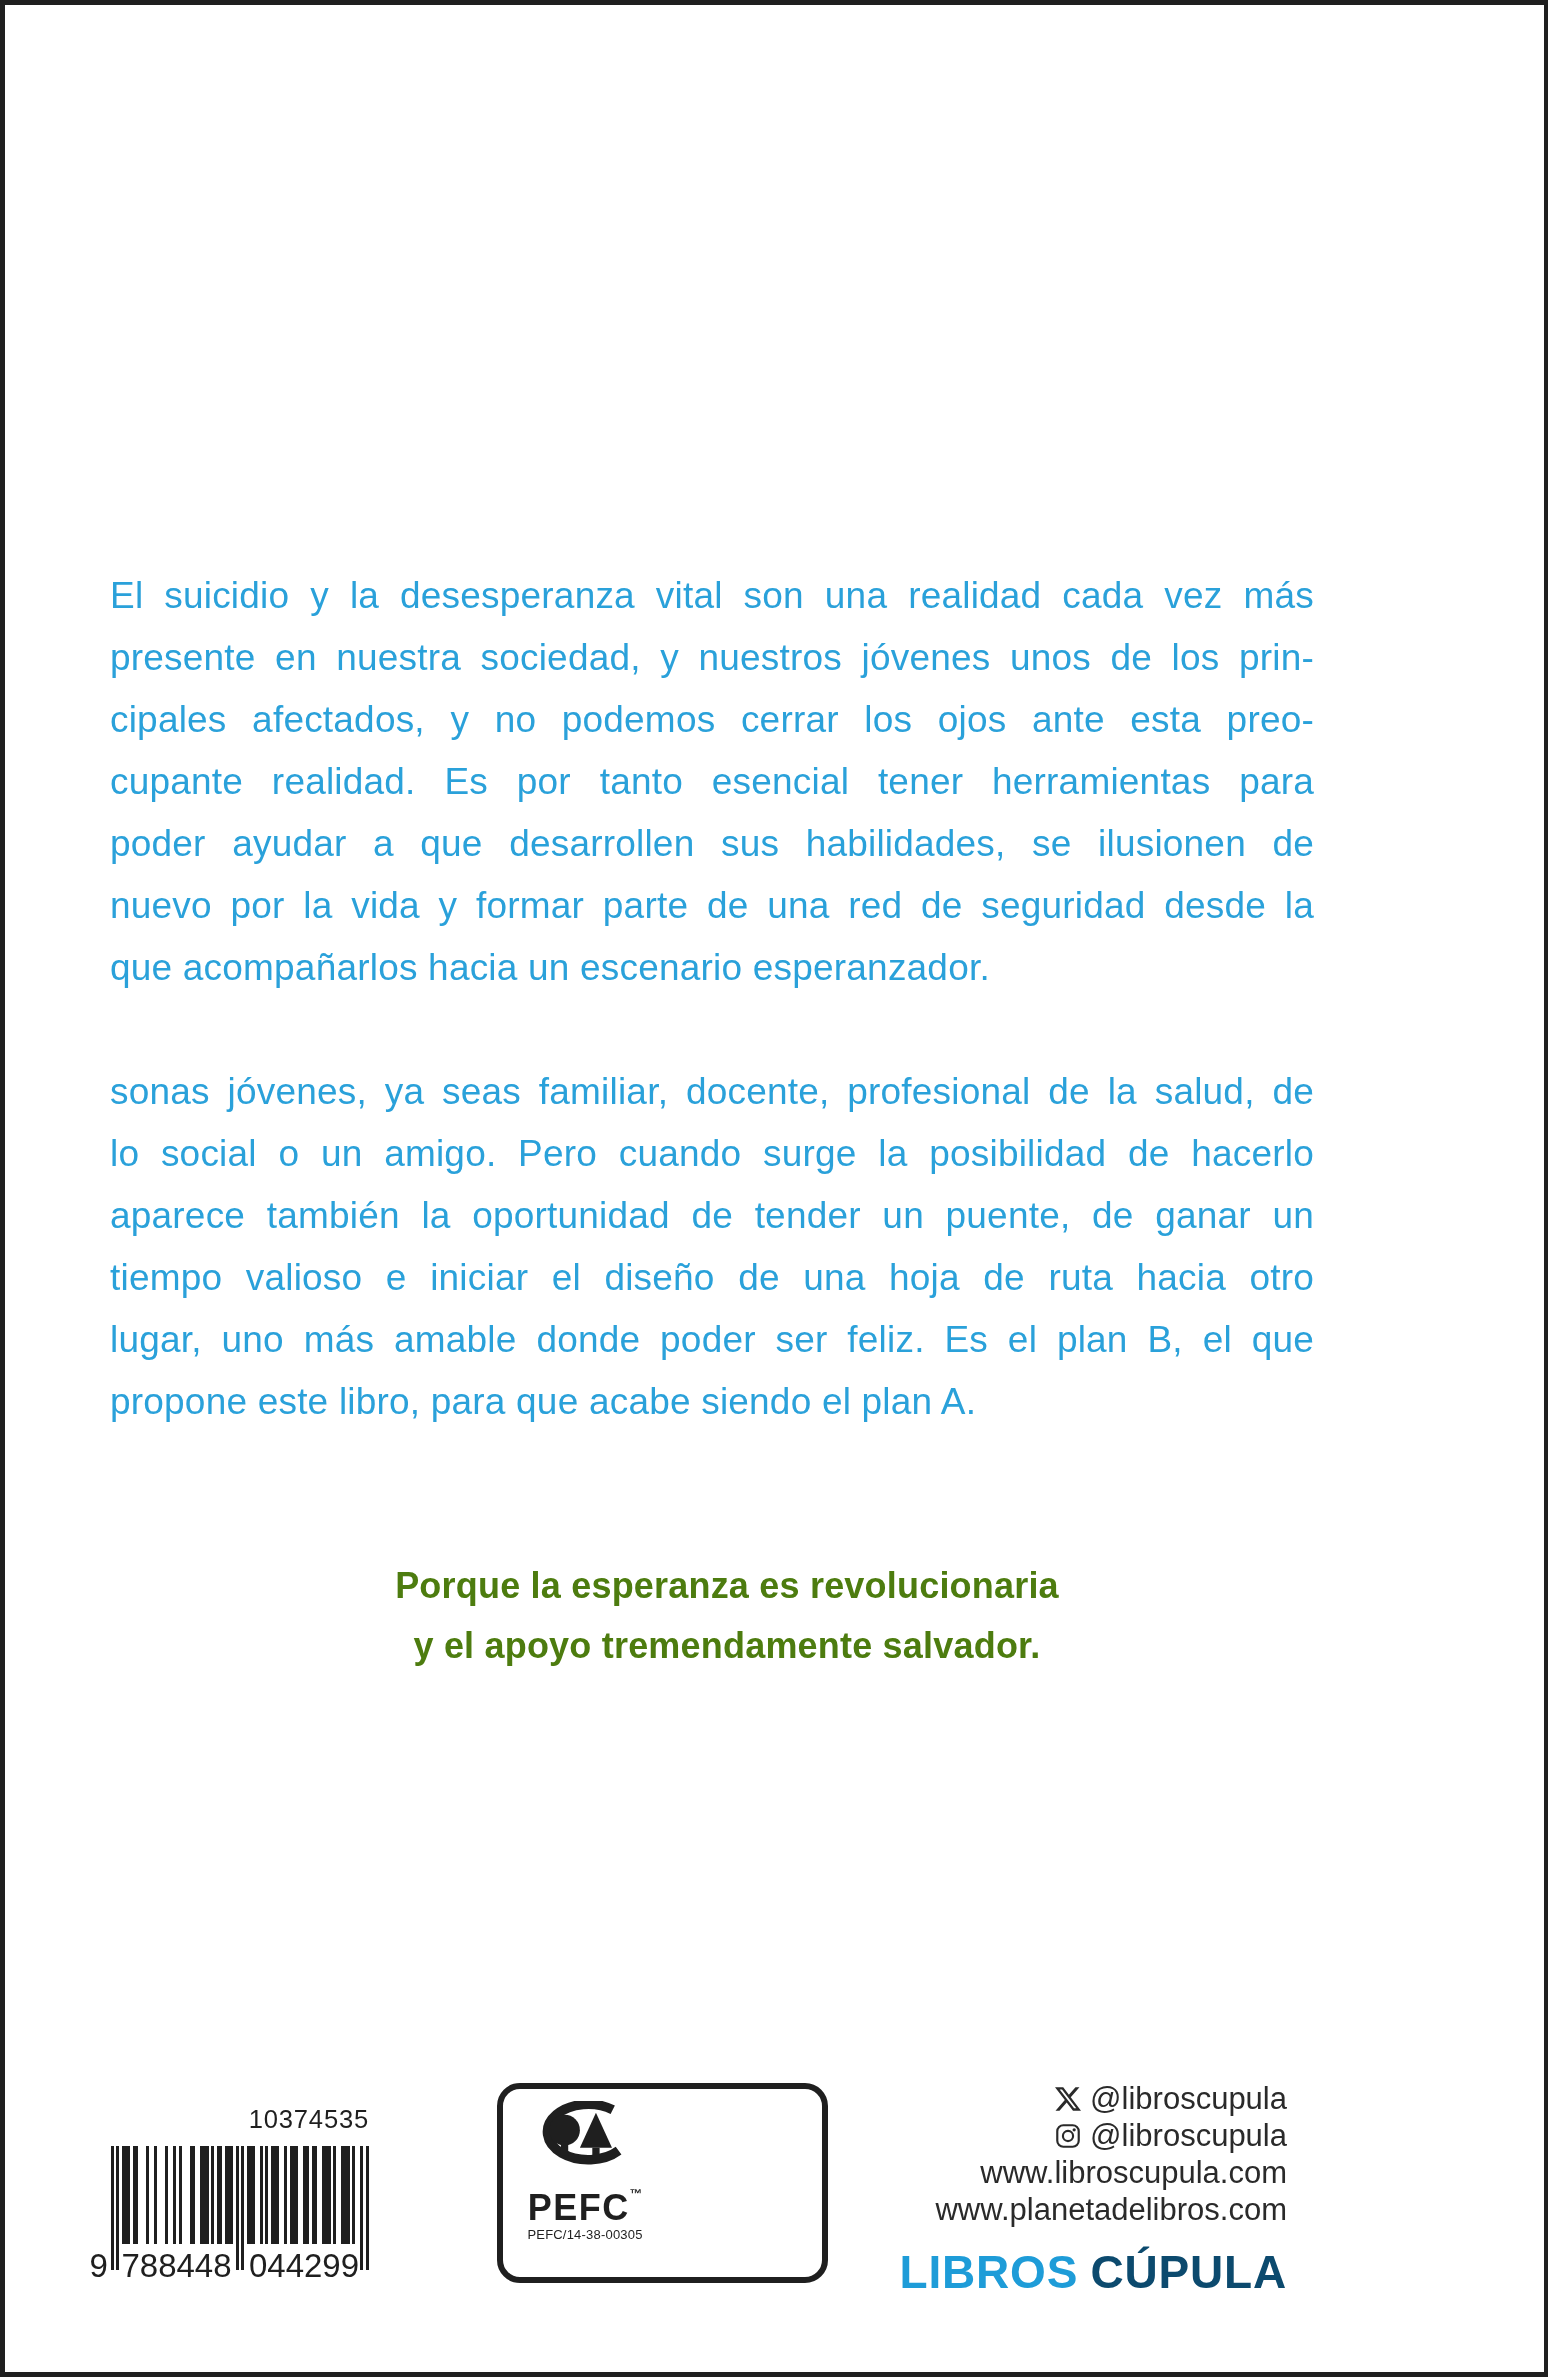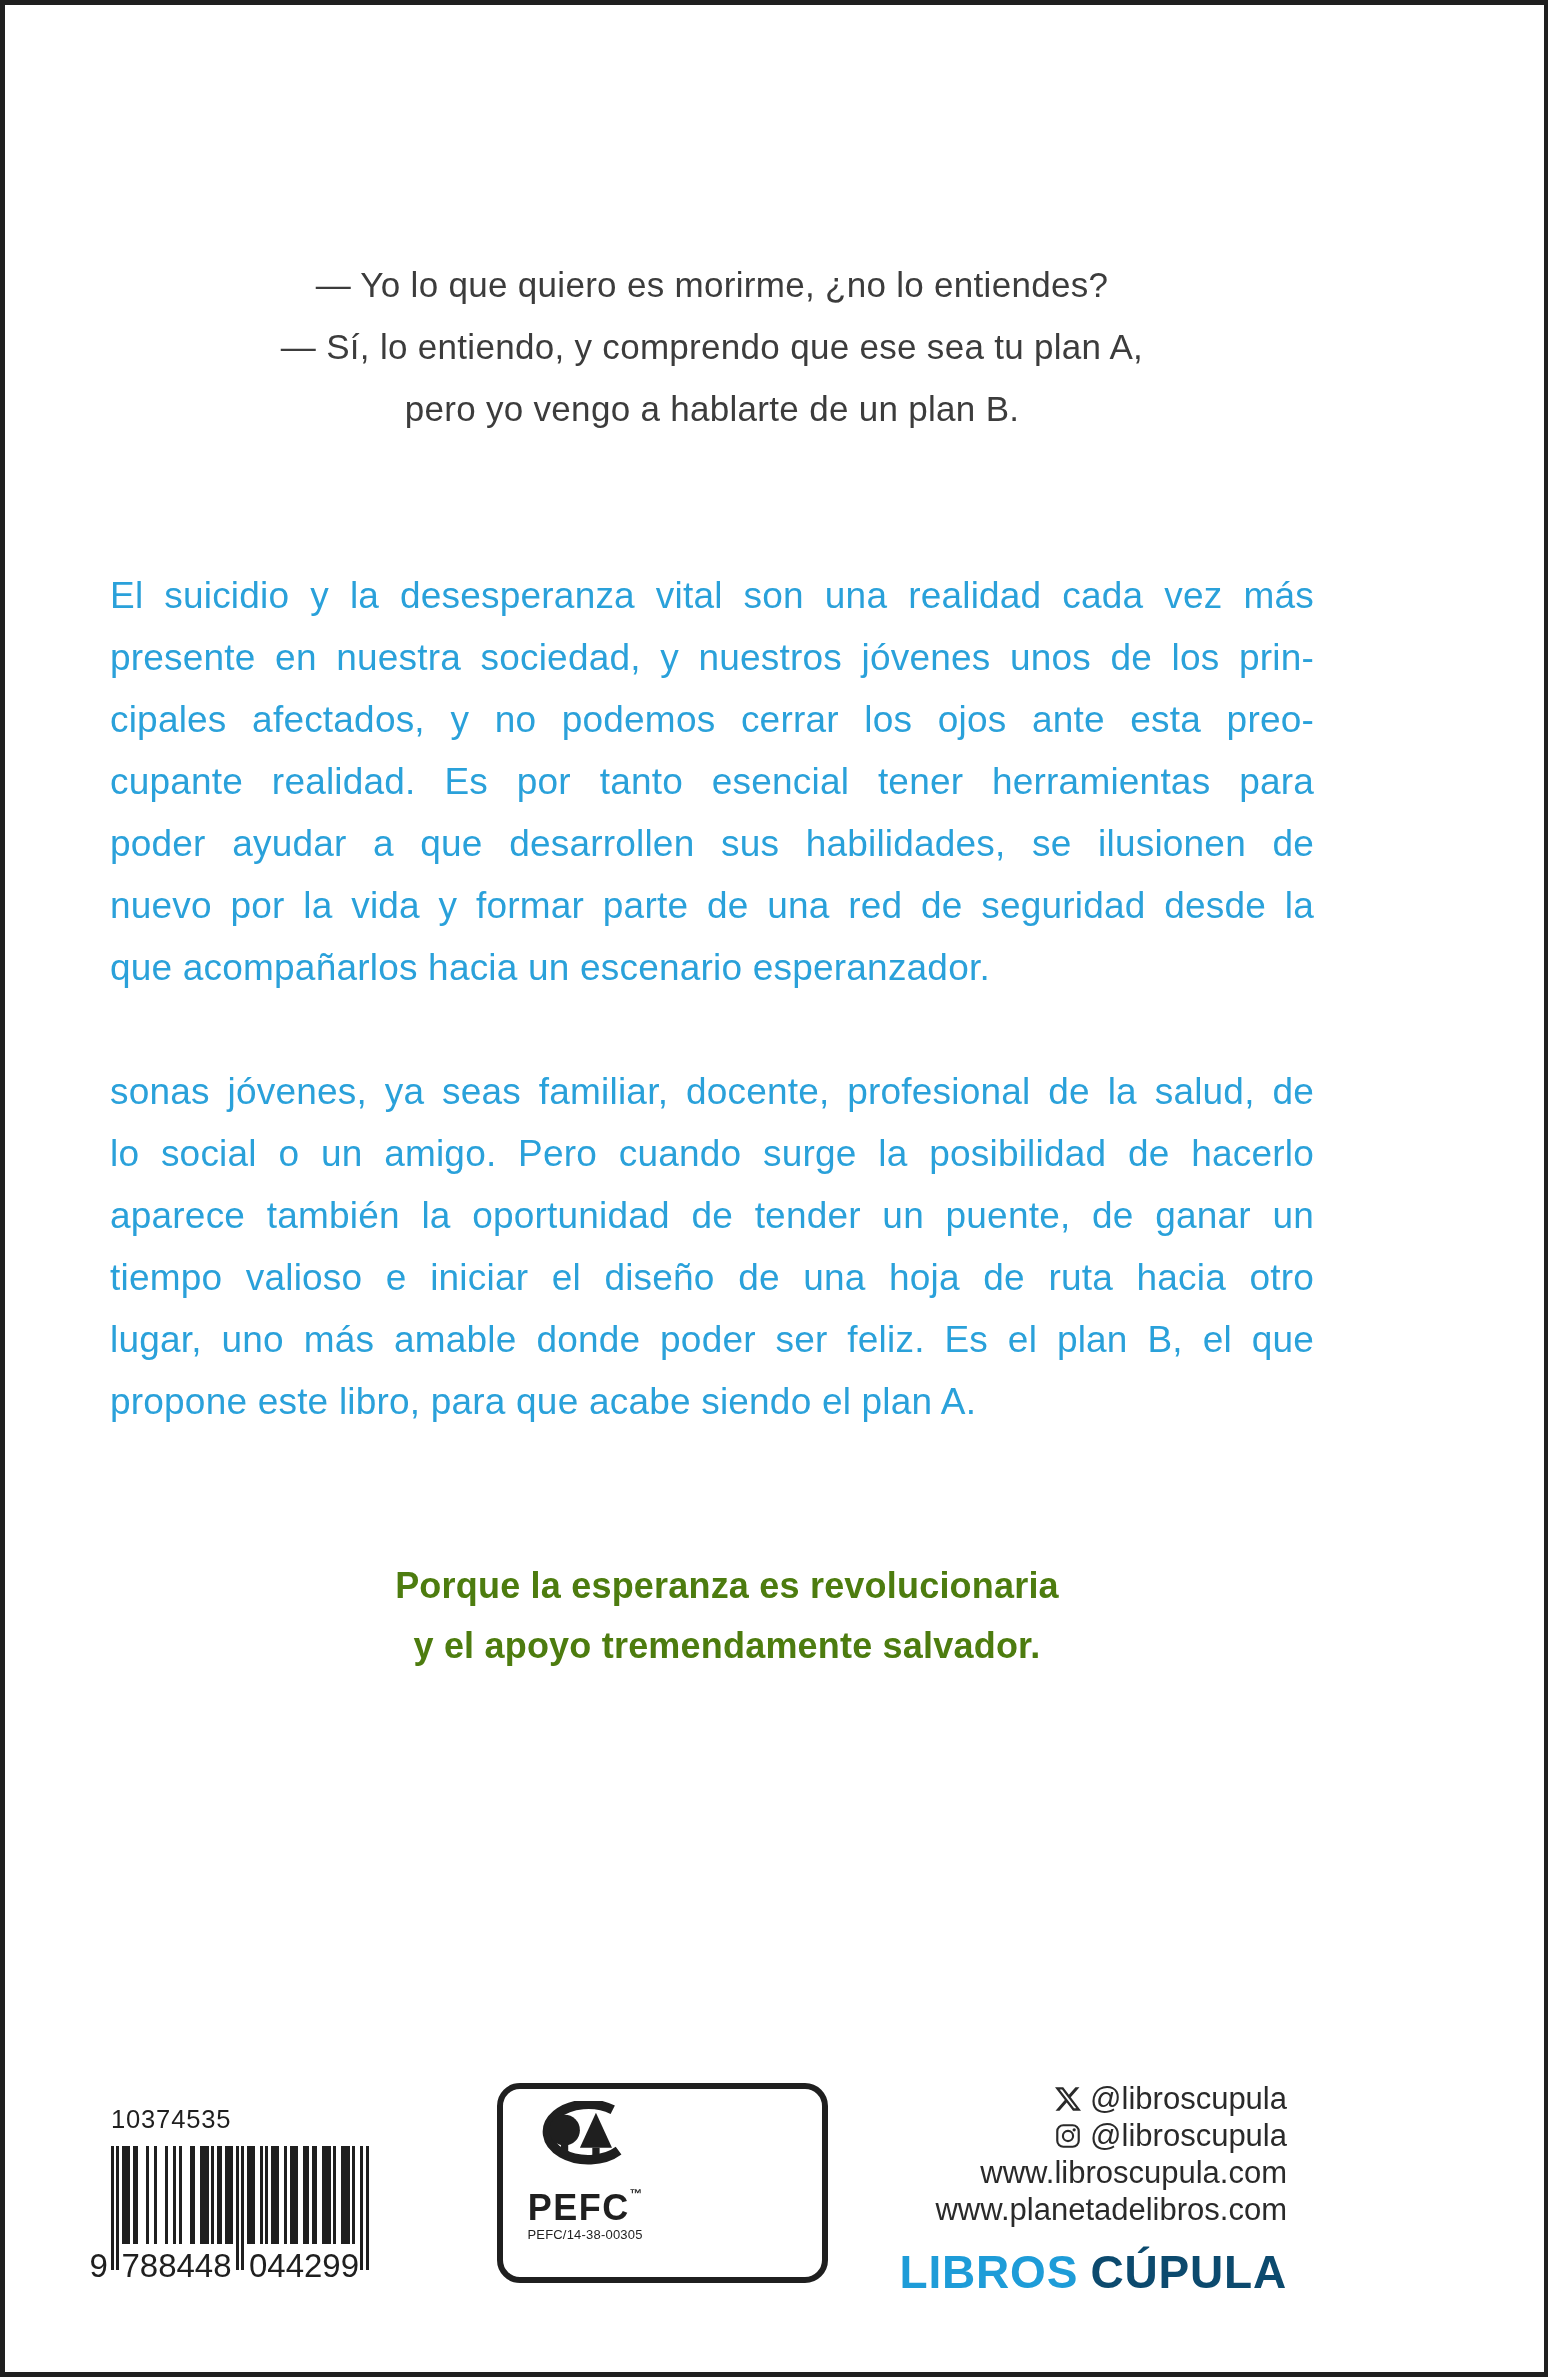--- a/index.html
+++ b/index.html
@@ -17,21 +17,21 @@
   #para-1{top:1056px;}
   .jl{text-align:justify;text-align-last:justify;text-justify:inter-word;}
   .ll{text-align:left;}
 
   
   .tagline{position:absolute;left:120px;top:1551px;width:1204px;text-align:center;
            font-weight:700;font-size:36px;line-height:60px;color:#4d7c0f;letter-spacing:0.2px;}
 
   
   .barcode-block{position:absolute;left:77px;top:2100px;width:294px;color:#1f1f1f;}
-  .product-code{margin-left:29px;width:258px;text-align:left;font-size:25.6px;letter-spacing:0.8px;}
+  .product-code{margin-left:29px;width:258px;text-align:right;font-size:25.6px;letter-spacing:0.8px;}
   .barcode{position:relative;margin-top:12.4px;height:155px;}
   .bars{position:absolute;left:29px;top:0;width:258px;height:124px;}
   .bar{position:absolute;top:0;background:#1f1f1f;}
   .bnum{position:absolute;top:101px;font-size:33px;color:#1f1f1f;}
   .num-first{left:-3.1px;width:29px;text-align:right;}
   .num-left{left:38px;width:113px;text-align:center;}
   .num-right{left:165px;width:114px;text-align:center;}
 
   
   .pefc-box{position:absolute;left:492px;top:2078px;width:331px;height:200px;box-sizing:border-box;
@@ -55,25 +55,20 @@
   .site{font-size:31px;line-height:37px;}
   .publisher{margin-top:20px;font-weight:700;font-size:46px;line-height:48px;letter-spacing:0.8px;white-space:nowrap;}
   .pub-first{color:#1e9cd8;}
   .pub-second{color:#0c4a6e;margin-left:12.4px;}
 </style>
 </head>
 <body>
 
 <div class="page">
 
-  <section class="quote">
-      <div>— Yo lo que quiero es morirme, ¿no lo entiendes?</div>
-      <div>— Sí, lo entiendo, y comprendo que ese sea tu plan A,</div>
-      <div>pero yo vengo a hablarte de un plan B.</div>
-    </section>
 
   <section class="para" id="para-0">
       <div class="jl">El suicidio y la desesperanza vital son una realidad cada vez más</div>
       <div class="jl">presente en nuestra sociedad, y nuestros jóvenes unos de los prin-</div>
       <div class="jl">cipales afectados, y no podemos cerrar los ojos ante esta preo-</div>
       <div class="jl">cupante realidad. Es por tanto esencial tener herramientas para</div>
       <div class="jl">poder ayudar a que desarrollen sus habilidades, se ilusionen de</div>
       <div class="jl">nuevo por la vida y formar parte de una red de seguridad desde la</div>
       <div class="ll">que acompañarlos hacia un escenario esperanzador.</div>
     </section>

